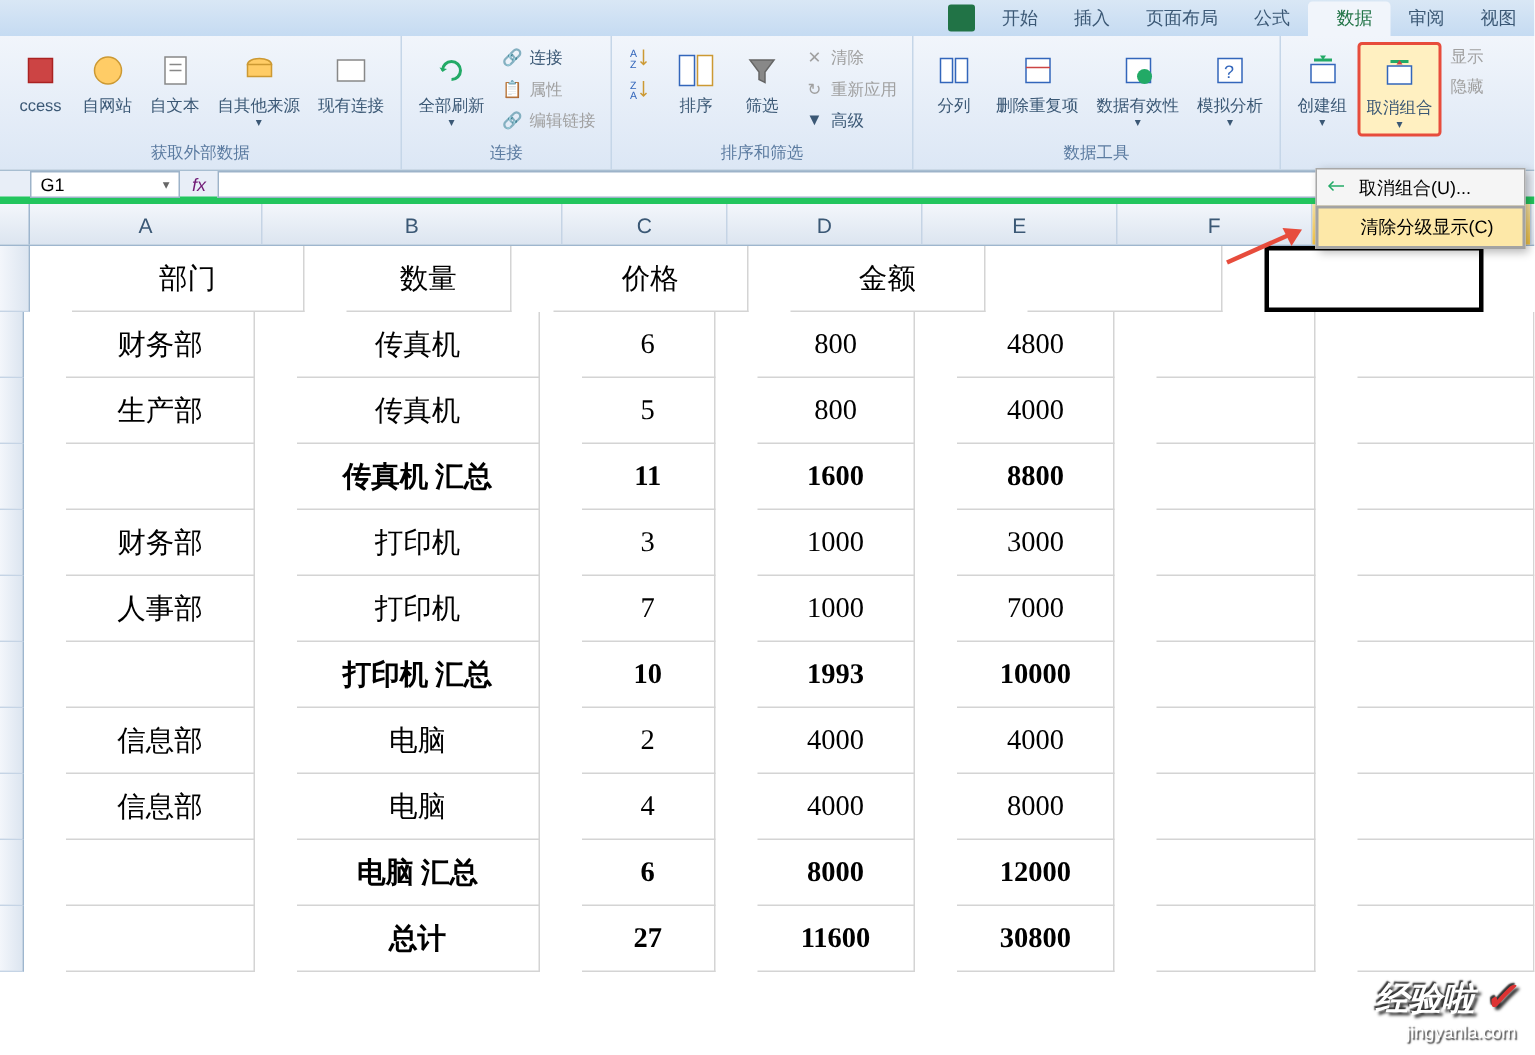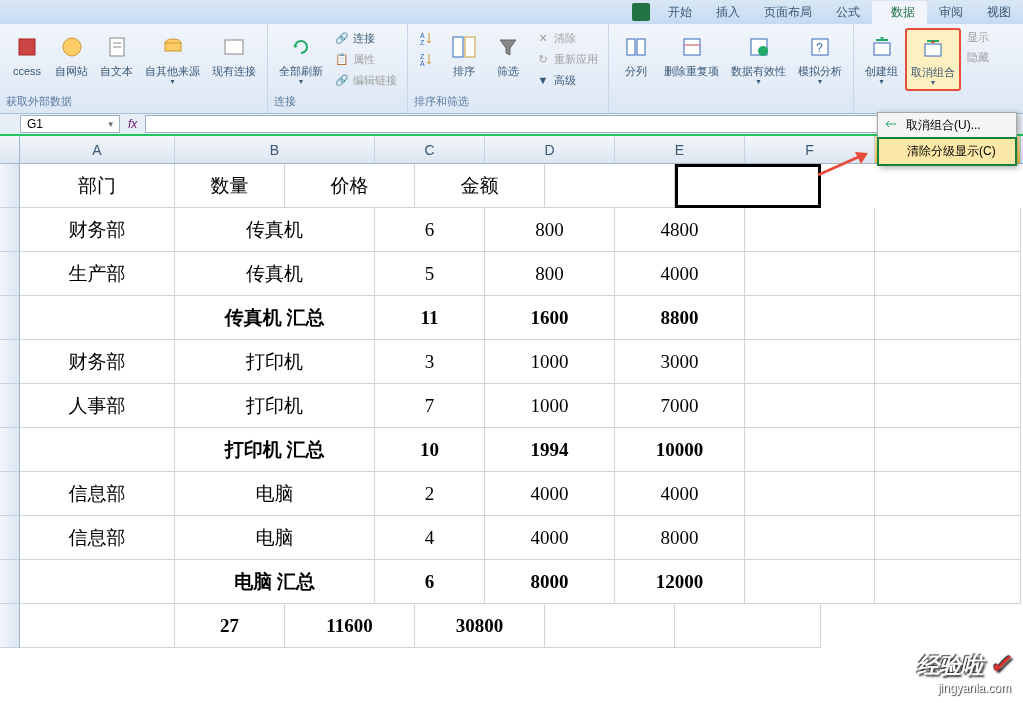--- a/index.html
+++ b/index.html
@@ -6,58 +6,58 @@
     body { background: #fff; width: 1023px; height: 703px; overflow: hidden; position: relative; }
     
     .ribbon-tabs { background: linear-gradient(#d9e7f5, #c5dbf2); height: 24px; display: flex; align-items: center; padding-left: 20px; justify-content: flex-end; }
     .ribbon-tabs .tab { padding: 3px 12px; font-size: 12px; color: #3b5875; cursor: pointer; }
     .ribbon-tabs .tab.active { background: #f1f5fb; color: #217346; border-top-left-radius: 3px; border-top-right-radius: 3px; padding-left: 19px; }
     .office-btn { width: 18px; height: 18px; background: #217346; margin-right: 6px; border-radius: 2px; }
     
     .ribbon-panel { background: linear-gradient(#f1f5fb, #dce7f5); height: 90px; border-bottom: 1px solid #a8bed1; display: flex; }
     .ribbon-group { border-right: 1px solid #c5d6e8; padding: 2px 6px; display: flex; flex-direction: column; justify-content: space-between; }
     .ribbon-group-content { display: flex; align-items: flex-start; gap: 2px; flex: 1; padding-top: 2px; }
-    .ribbon-group-label { font-size: 11px; color: #5b7ba0; padding: 2px 0; }
+    .ribbon-group-label { text-align: center; font-size: 11px; color: #5b7ba0; padding: 2px 0; }
     
     .ribbon-btn { display: flex; flex-direction: column; align-items: center; padding: 2px 4px; cursor: pointer; border: 1px solid transparent; border-radius: 3px; }
     .ribbon-btn.highlighted { background: #fff0c1; border: 2px solid #e74c3c; }
     .ribbon-btn .icon-large { width: 32px; height: 32px; display: flex; align-items: center; justify-content: center; }
     .ribbon-btn .label { font-size: 11px; color: #3b5875; margin-top: 2px; text-align: center; line-height: 1.1; }
     .ribbon-btn .dropdown-arrow { font-size: 8px; color: #3b5875; }
     
     .ribbon-small-btn { display: flex; align-items: center; padding: 2px 4px; font-size: 11px; color: #3b5875; cursor: pointer; }
     .ribbon-small-btn .icon-small { width: 16px; height: 16px; margin-right: 3px; display: flex; align-items: center; justify-content: center; }
     .ribbon-small-btn.disabled { color: #a0a0a0; }
     .ribbon-stack { display: flex; flex-direction: column; gap: 1px; }
     
-    .formula-bar { height: 22px; background: #e8eef7; border-bottom: 2px solid #22c55e; display: flex; align-items: center; }
+    .formula-bar { height: 22px; background: #e8eef7; border-bottom: 5px solid #22c55e; display: flex; align-items: center; }
     .name-box { width: 100px; height: 18px; background: #fff; border: 1px solid #9db3c9; margin-left: 20px; font-size: 12px; padding: 0 6px; display: flex; align-items: center; justify-content: space-between; }
     .name-box .arrow { font-size: 9px; color: #666; }
     .fx-label { margin: 0 8px; font-style: italic; font-size: 12px; color: #701a75; }
     .formula-input { flex: 1; height: 18px; background: #fff; border: 1px solid #9db3c9; margin-right: 20px; }
     
     .dropdown-menu { position: absolute; top: 112px; right: 6px; background: #f5f5f5; border: 1px solid #a8a8a8; box-shadow: 2px 2px 6px rgba(0,0,0,0.3); z-index: 100; min-width: 140px; }
     .dropdown-item { padding: 4px 18px 4px 28px; font-size: 12px; cursor: pointer; position: relative; }
-    .dropdown-item.highlighted { background: #fde8a8; border: 2px solid #15803d; margin: -1px; }
+    .dropdown-item.highlighted { background: #fde8a8; border: 2px solid #a3a3a3; margin: -1px; }
     .dropdown-item .menu-icon { position: absolute; left: 6px; top: 4px; width: 16px; height: 16px; }
     
     .spreadsheet { position: relative; }
     .col-headers { display: flex; height: 28px; background: linear-gradient(#f3f6fb, #dce5f0); border-bottom: 1px solid #9eb6ce; }
     .row-header-spacer { width: 20px; border-right: 1px solid #9eb6ce; }
     .col-header { border-right: 1px solid #c5d4e5; display: flex; align-items: center; justify-content: center; font-size: 14px; color: #3b5875; }
     .col-header.col-a { width: 155px; }
     .col-header.col-b { width: 200px; }
     .col-header.col-c { width: 110px; }
     .col-header.col-d { width: 130px; }
     .col-header.col-e { width: 130px; }
     .col-header.col-f { width: 130px; }
     .col-header.col-g { width: 146px; background: linear-gradient(#fde8a8, #f5c544); }
     
     .grid-body { display: flex; flex-direction: column; }
-    .grid-row { display: flex; height: 44px; }
+    .grid-row { display: flex; height: 44px; gap: 28px; }
     .row-header { width: 20px; background: linear-gradient(to right, #f3f6fb, #dce5f0); border-right: 1px solid #9eb6ce; border-bottom: 1px solid #c5d4e5; }
     .cell { border-right: 1px solid #d4d4d4; border-bottom: 1px solid #d4d4d4; display: flex; align-items: center; justify-content: center; font-size: 19px; font-family: SimSun, serif; background: #fff; }
     .cell.col-a { width: 155px; }
     .cell.col-b { width: 200px; }
     .cell.col-c { width: 110px; text-align: right; }
     .cell.col-d { width: 130px; }
     .cell.col-e { width: 130px; }
     .cell.col-f { width: 130px; }
     .cell.col-g { width: 146px; }
     .cell.bold { font-weight: bold; }
@@ -256,20 +256,21 @@
         <div class="icon-large">
             <svg width="24" height="24">
               <rect x="4" y="4" width="16" height="16" fill="#fff" stroke="#36b"></rect>
               <text x="8" y="17" font-size="12" fill="#36b">?</text>
             </svg>
           </div>
         <div class="label">模拟分析</div>
         <div class="dropdown-arrow">▾</div>
       </div>
     </div>
+    <div class="ribbon-group-label">数据工具</div>
   </div>
 
   <div class="ribbon-group" style="border-right:none;">
     <div class="ribbon-group-content">
       <div class="ribbon-btn">
         <div class="icon-large">
             <svg width="24" height="24">
               <rect x="4" y="8" width="16" height="12" fill="#fff" stroke="#36b"></rect>
               <path d="M 6 5 L 18 5" stroke="#2a6" stroke-width="2"></path>
               <path d="M 10 2 L 12 5 L 14 2" fill="#2a6"></path>
@@ -393,21 +394,21 @@
     <div class="cell col-d">1000</div>
     <div class="cell col-e">7000</div>
     <div class="cell col-f"></div>
     <div class="cell col-g"></div>
   </div>
         <div class="grid-row">
     <div class="row-header"></div>
     <div class="cell col-a bold"></div>
     <div class="cell col-b bold">打印机 汇总</div>
     <div class="cell col-c bold">10</div>
-    <div class="cell col-d bold">1994</div>
+    <div class="cell col-d bold">1993</div>
     <div class="cell col-e bold">10000</div>
     <div class="cell col-f"></div>
     <div class="cell col-g"></div>
   </div>
         <div class="grid-row">
     <div class="row-header"></div>
     <div class="cell col-a">信息部</div>
     <div class="cell col-b">电脑</div>
     <div class="cell col-c">2</div>
     <div class="cell col-d">4000</div>
@@ -431,20 +432,21 @@
     <div class="cell col-b bold">电脑 汇总</div>
     <div class="cell col-c bold">6</div>
     <div class="cell col-d bold">8000</div>
     <div class="cell col-e bold">12000</div>
     <div class="cell col-f"></div>
     <div class="cell col-g"></div>
   </div>
         <div class="grid-row">
     <div class="row-header"></div>
     <div class="cell col-a bold"></div>
+    <div class="cell col-b bold">总计</div>
     <div class="cell col-c bold">27</div>
     <div class="cell col-d bold">11600</div>
     <div class="cell col-e bold">30800</div>
     <div class="cell col-f"></div>
     <div class="cell col-g"></div>
   </div>
       </div>
   </div>
 </div>
 

